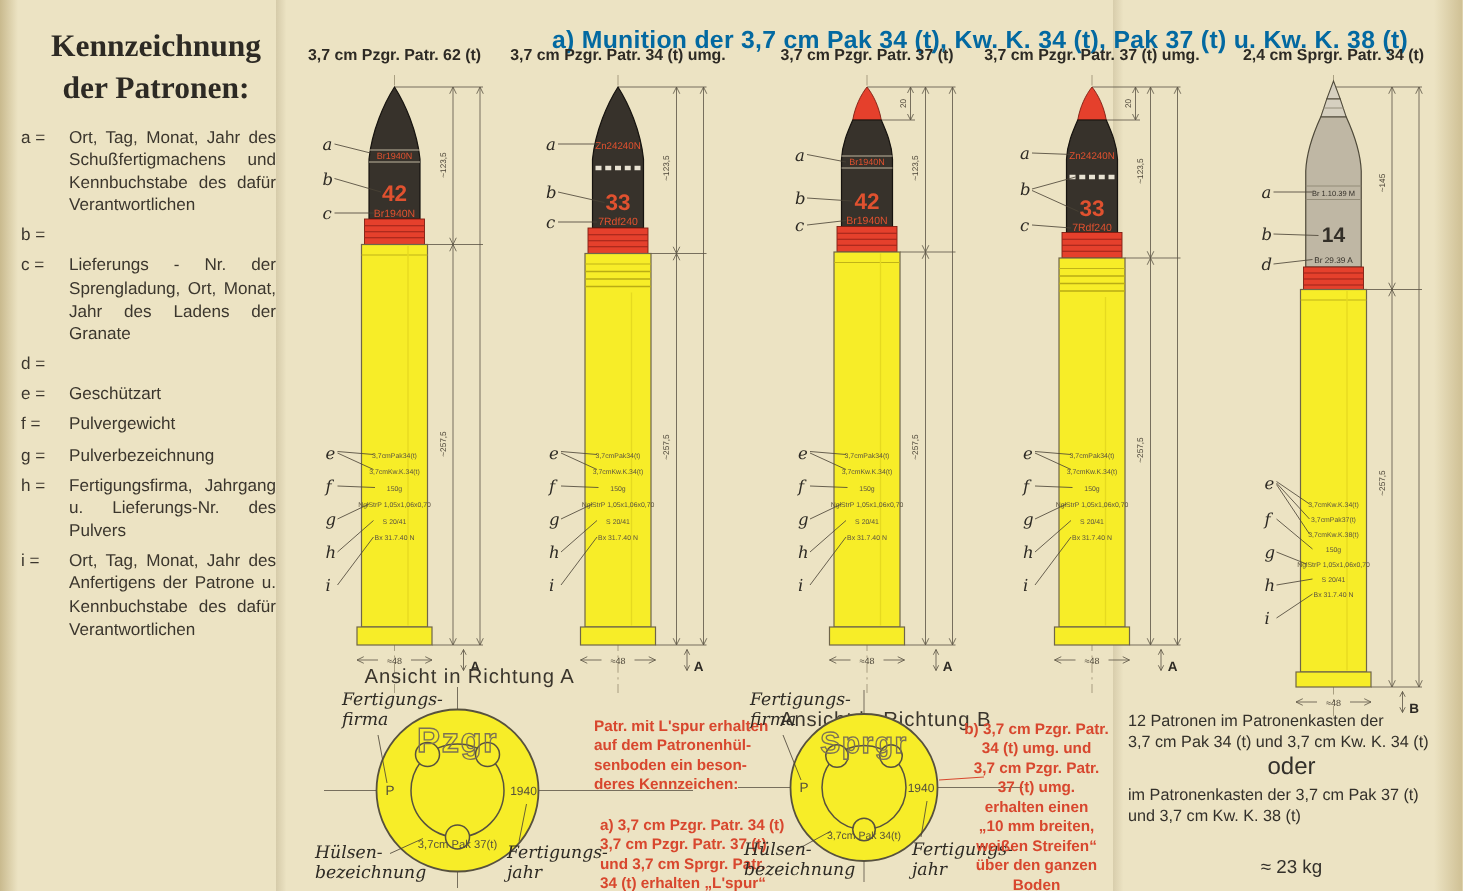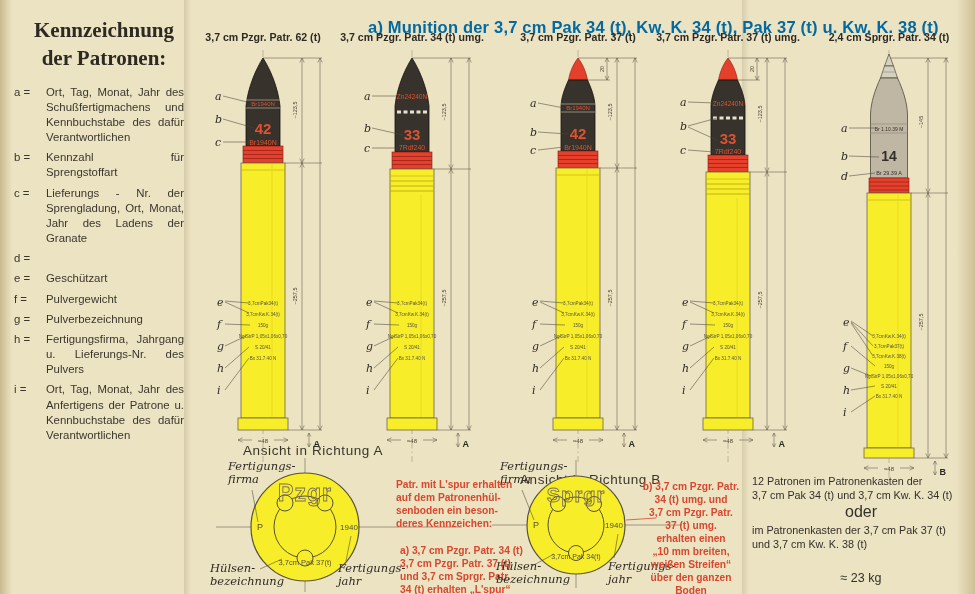--- a/index.html
+++ b/index.html
@@ -81,21 +81,20 @@
 
   <aside class="sidebar">
     <h2 class="sb-h">Kennzeichnung
 der Patronen:</h2>
     <div class="li">
         <span class="k">a =</span>
         <span class="t">Ort, Tag, Monat, Jahr des Schußfertigmachens und Kennbuchstabe des dafür Verantwortlichen</span>
       </div>
     <div class="li">
         <span class="k">b =</span>
-        <span class="t">Kennzahl für Sprengstoffart</span>
       </div>
     <div class="li">
         <span class="k">c =</span>
         <span class="t">Lieferungs - Nr. der Sprengladung, Ort, Monat, Jahr des Ladens der Granate</span>
       </div>
     <div class="li">
         <span class="k">d =</span>
       </div>
     <div class="li">
         <span class="k">e =</span>

